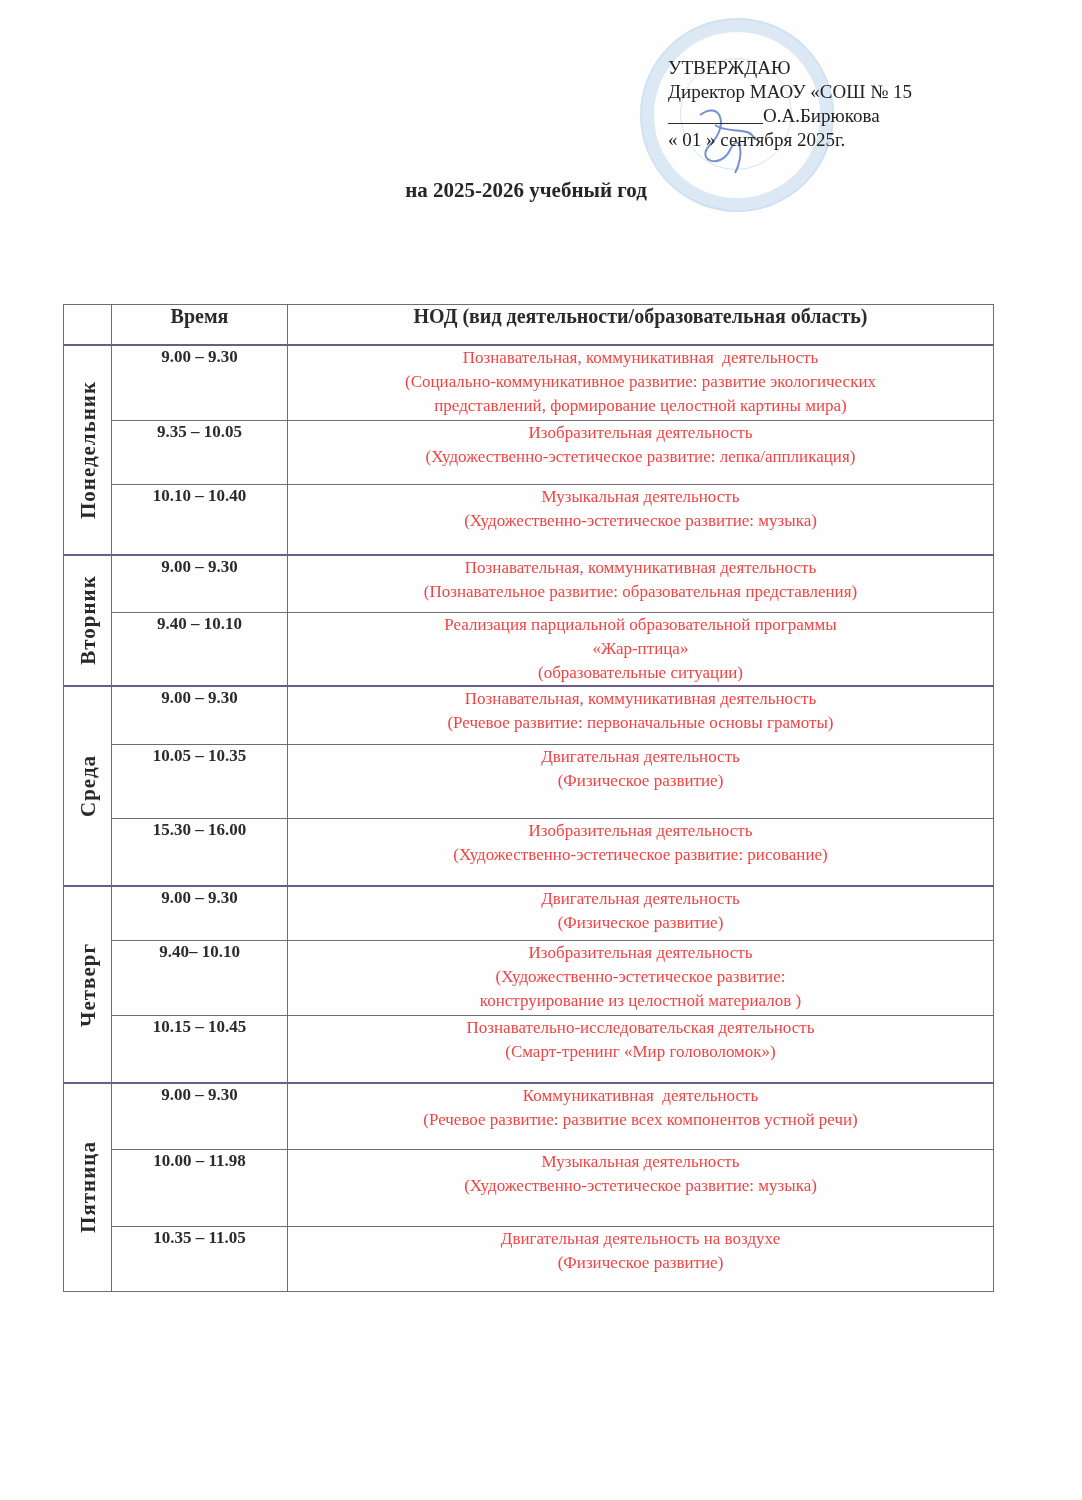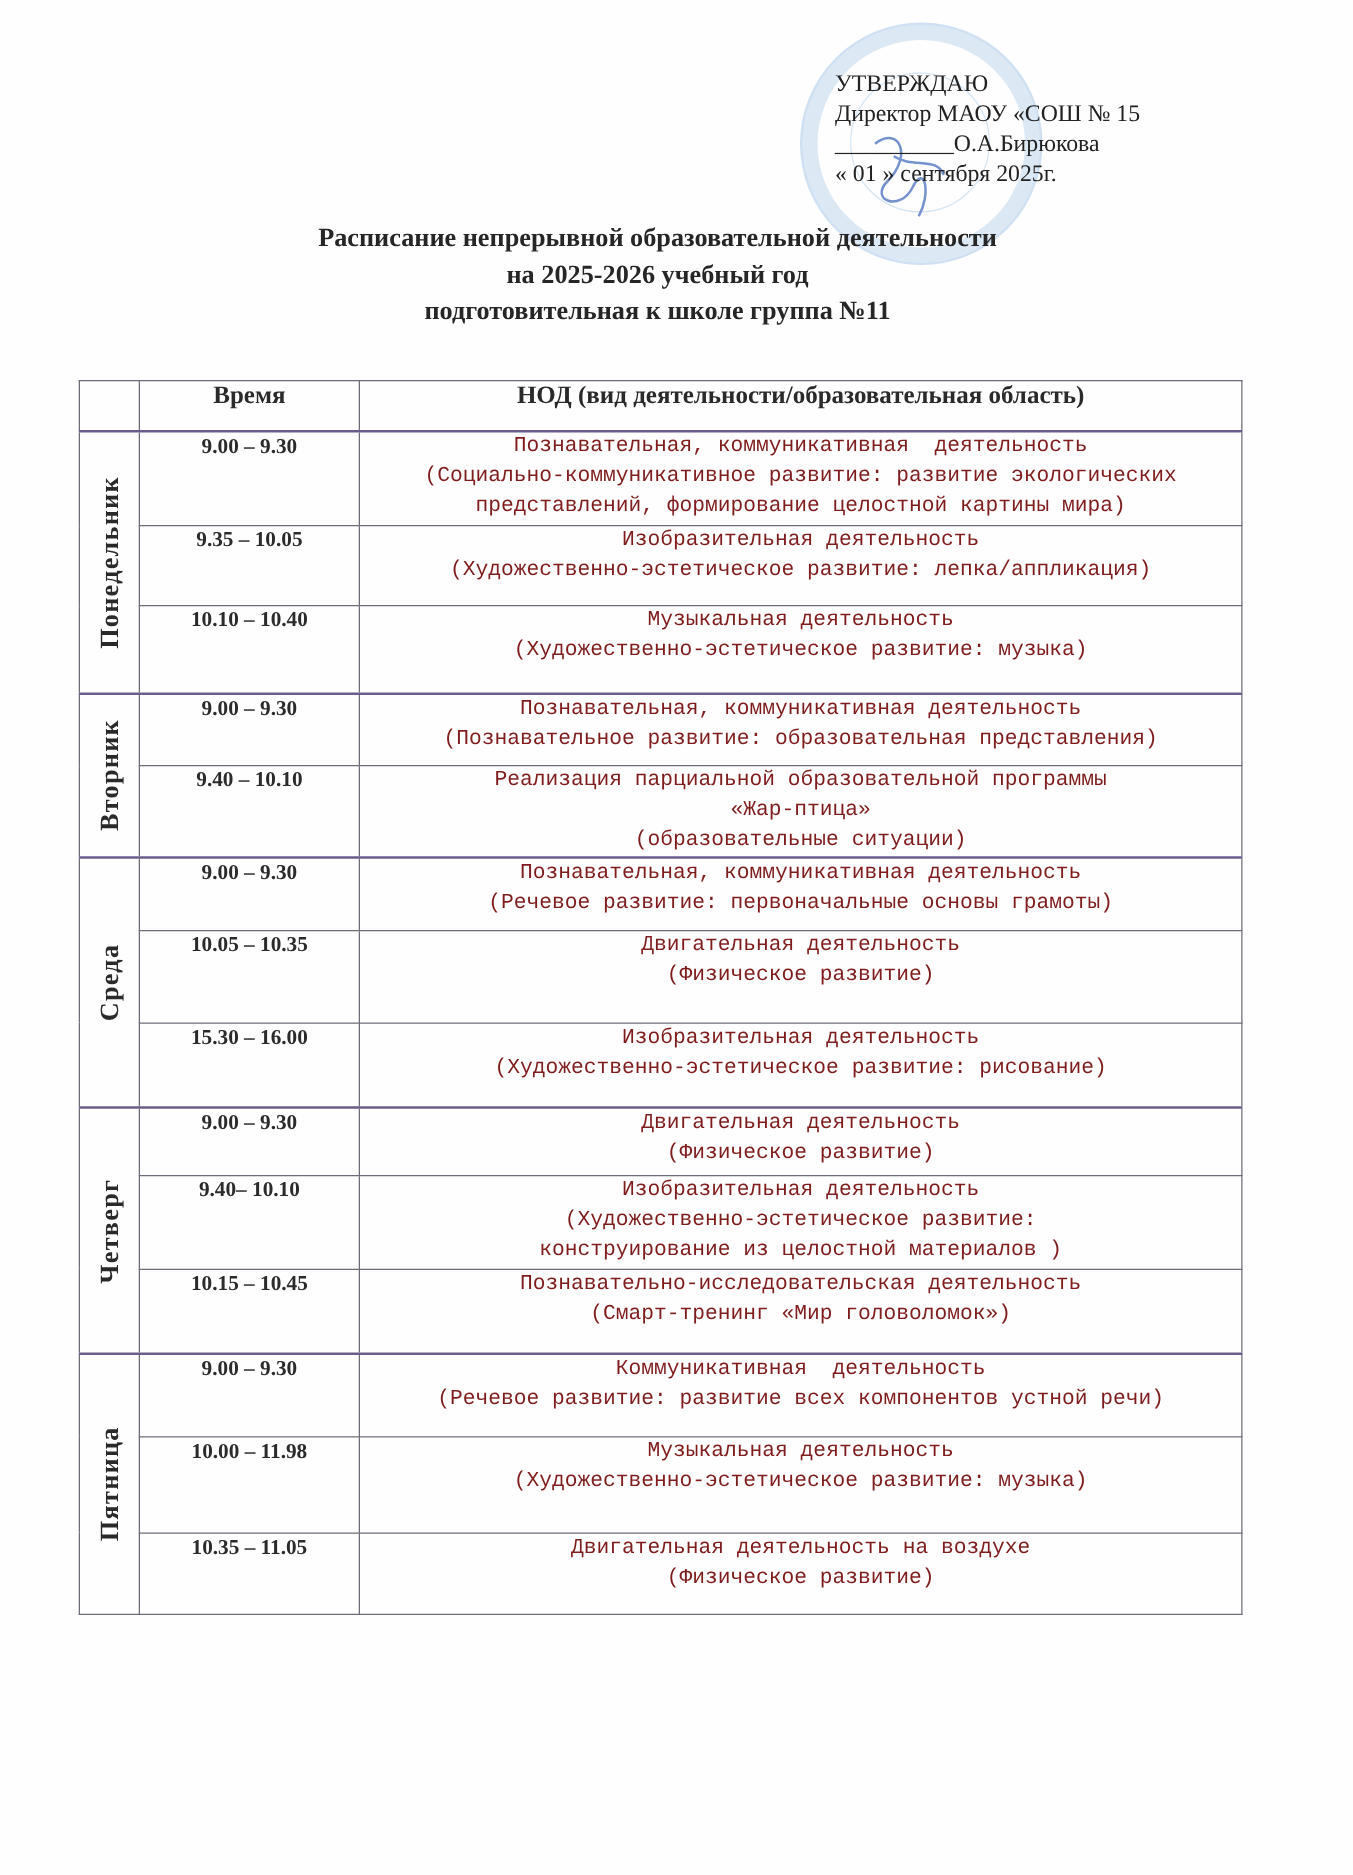--- a/index.html
+++ b/index.html
@@ -58,22 +58,21 @@
     transform: translate(-50%, -50%) rotate(-90deg);
     white-space: nowrap;
     font-weight: bold; font-size: 21px; letter-spacing: 1px; color: #2a2a2a;
   }
   td.time {
     text-align: center; font-weight: bold; font-size: 17px; line-height: 22px;
     padding-top: 4px;
   }
   td.act {
     text-align: center; font-size: 17px; line-height: 24px; padding-top: 2px;
-    color: #7f1d1d;
-    font-family: Liberation Mono, monospace;
+    color: #ef4444;
   }
   td.act div { white-space: pre; }
 </style>
 </head>
 <body>
 
 <div class="stamp">
     <div class="stamp-inner"></div>
   </div>
 <svg class="signature" viewBox="0 0 70 80">
@@ -81,23 +80,21 @@
 </svg>
 
 <div class="approval">
   <div>УТВЕРЖДАЮ</div>
   <div>Директор МАОУ «СОШ № 15</div>
   <div>__________О.А.Бирюкова</div>
   <div>« 01 » сентября 2025г.</div>
 </div>
 
 <div class="title">
-  <div>Расписание непрерывной образовательной деятельности</div>
   <div>на 2025-2026 учебный год</div>
-  <div>подготовительная к школе группа №11</div>
 </div>
 
 <table class="schedule">
   <colgroup>
       <col class="c-day">
       <col class="c-time">
       <col class="c-act">
     </colgroup>
   <thead>
     <tr>

